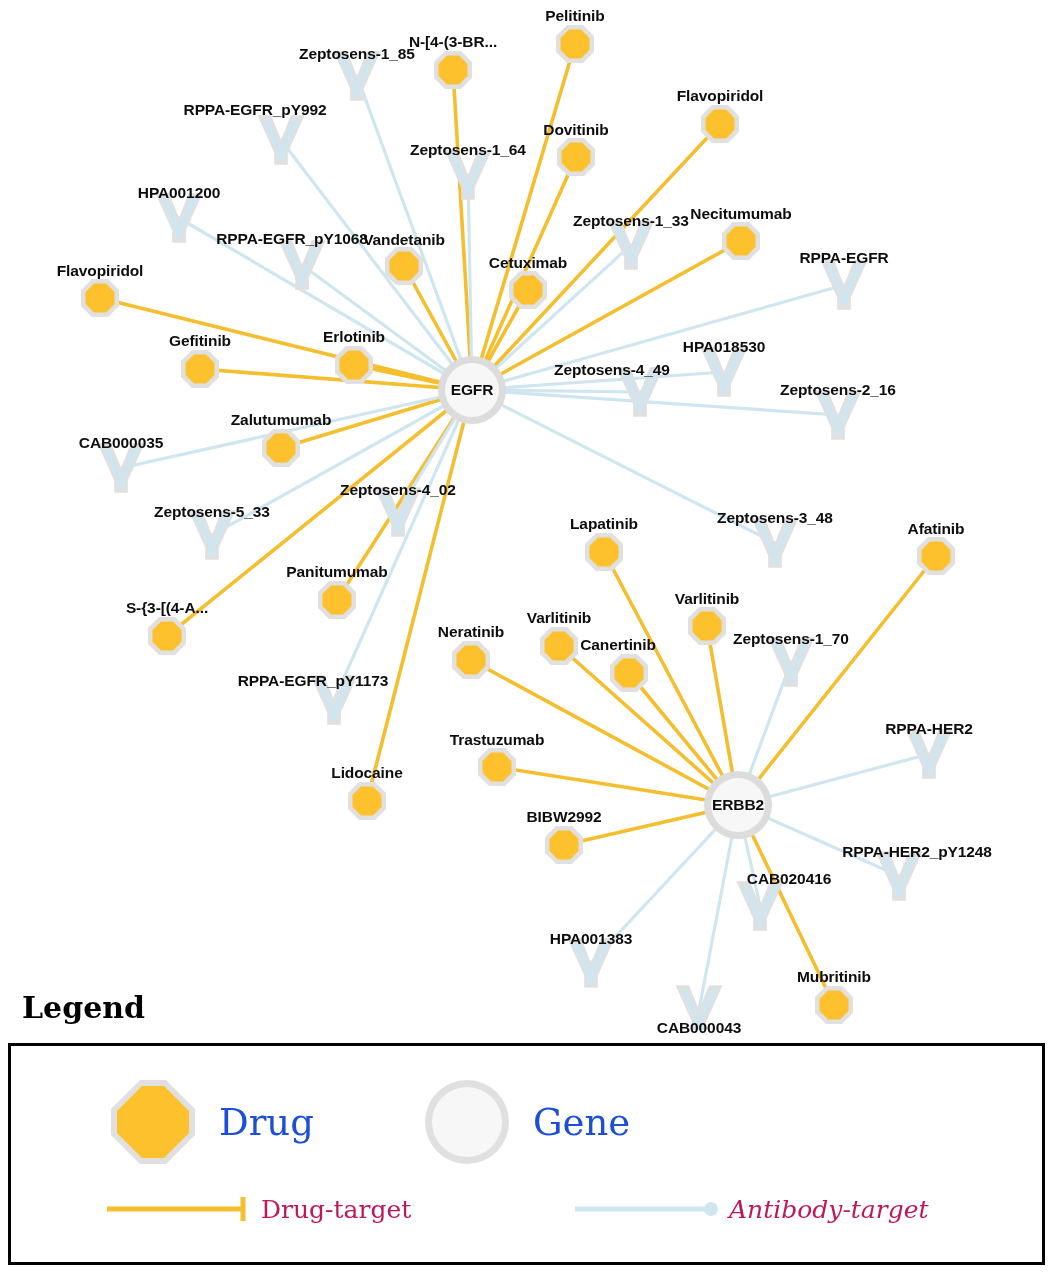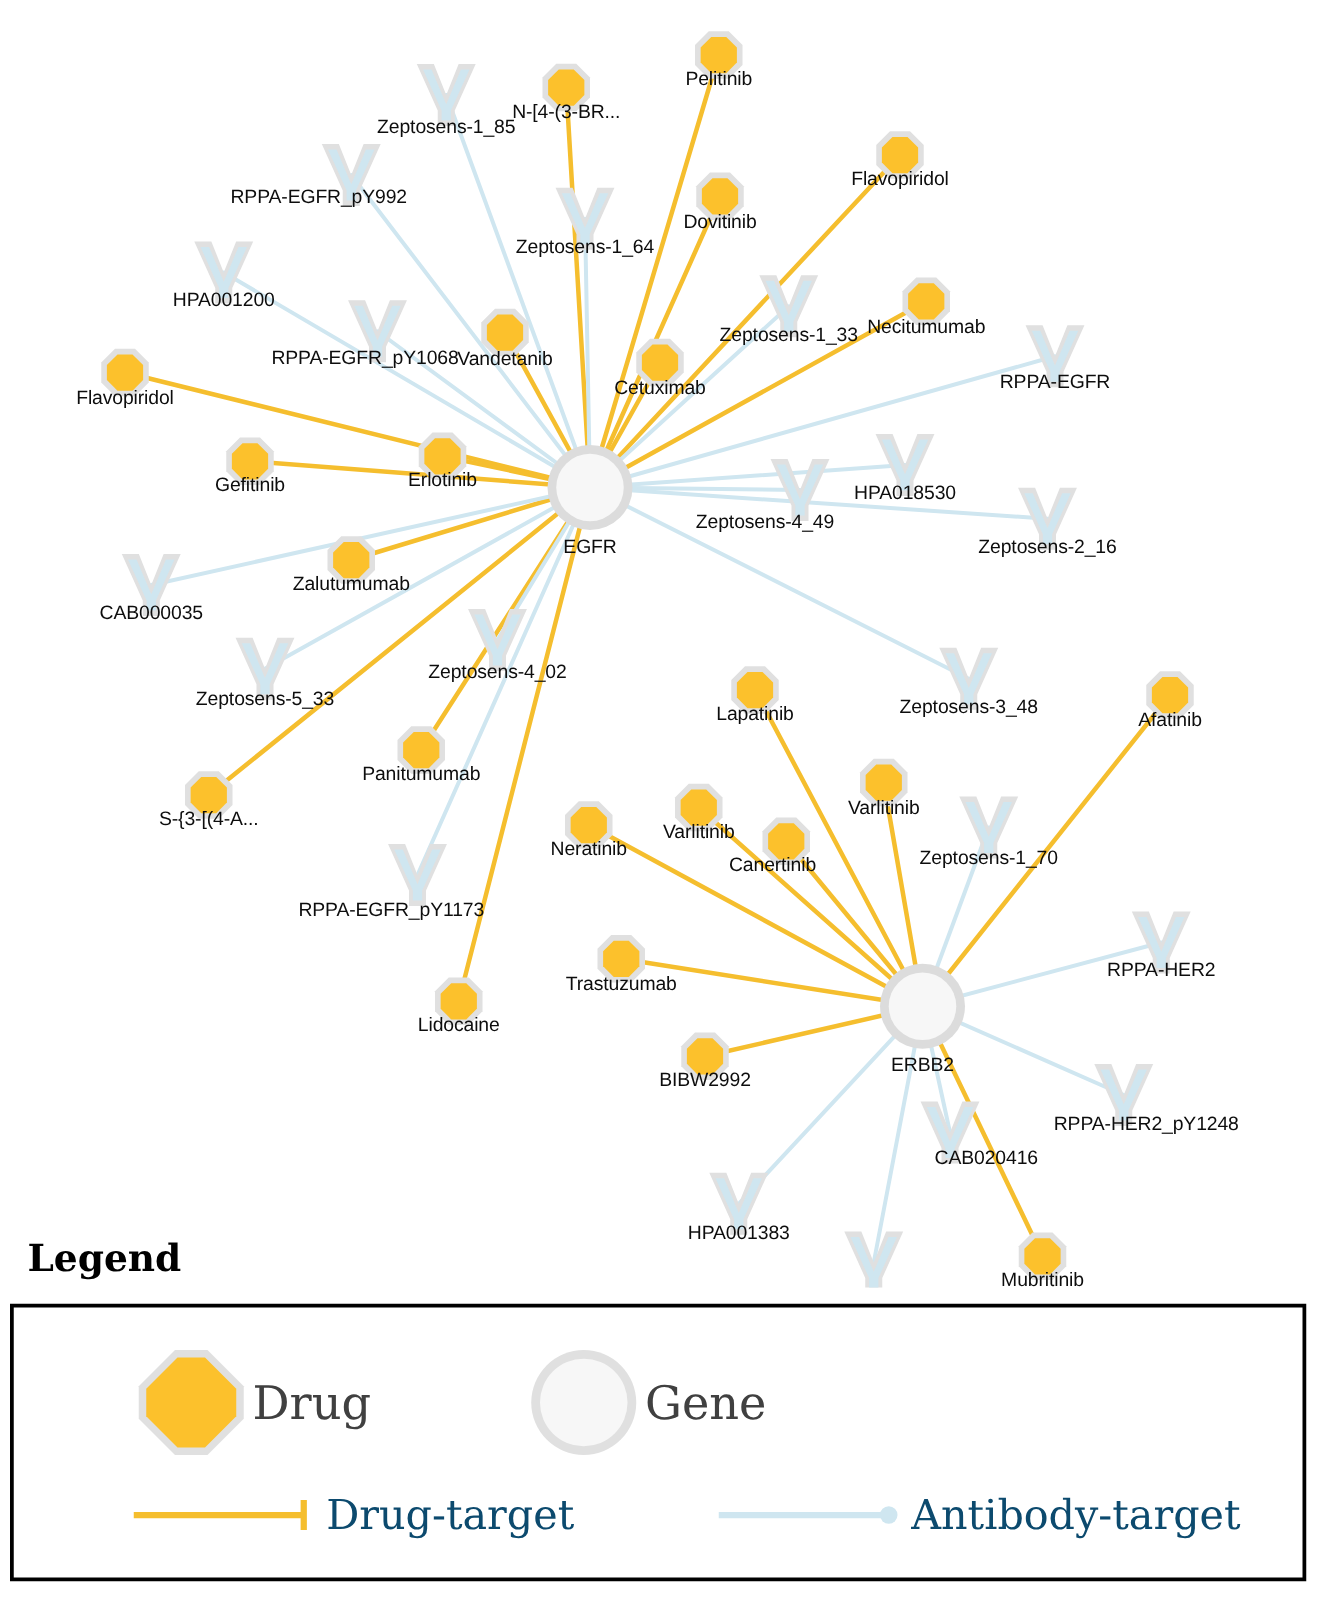--- a/index.html
+++ b/index.html
@@ -23,27 +23,26 @@
   }
   #graph-svg {
     position: absolute;
     left: 0;
     top: 0;
     width: 1059px;
     height: 1030px;
   }
   .node-label {
     position: absolute;
-    font-weight: normal;
+    font-weight: bold;
     font-size: 15.5px;
     color: #0d0d0d;
     white-space: nowrap;
     transform: translate(-50%, -50%);
     letter-spacing: -0.1px;
-    margin-top: 48px;
   }
   .legend-title {
     position: absolute;
     left: 22px;
     top: 990px;
     font-family: "DejaVu Serif", serif;
     font-size: 30px;
     font-weight: bold;
     color: #000000;
   }
@@ -65,34 +64,34 @@
     height: 110px;
   }
   .legend-item {
     position: absolute;
     display: flex;
     align-items: center;
   }
   .legend-text {
     font-family: "DejaVu Serif", serif;
     font-size: 37px;
-    color: #404040;
-    margin-left: 3px;
+    color: #1d4ed8;
+    margin-left: 20px;
   }
   .legend-row2 {
     position: absolute;
     top: 140px;
     left: 0;
     width: 100%;
     height: 70px;
   }
   .legend-text-sm {
     font-family: "DejaVu Serif", serif;
-    font-size: 33px;
-    color: #0c4a6e;
+    font-size: 25px;
+    color: #be185d;
     margin-left: 8px;
   }
 </style>
 </head>
 <body>
 
 <div id="graph-area">
   <svg id="graph-svg" viewBox="0 0 1059 1030">
     <defs>
       <g id="octagon-shape">
@@ -402,21 +401,21 @@
     </div>
   </div>
   <div class="legend-row2">
     <div class="legend-item" style="left:92px; top:6px;">
       <svg width="150" height="34" viewBox="0 0 150 34">
         <line x1="4" y1="17" x2="140" y2="17" stroke="#F5BE2E" stroke-width="5"></line>
         <line x1="140" y1="5" x2="140" y2="29" stroke="#F5BE2E" stroke-width="5"></line>
       </svg>
       <span class="legend-text-sm">Drug-target</span>
     </div>
-    <div class="legend-item" style="left:560px; top:6px;">
+    <div class="legend-item" style="left:560px; top:6px;font-style:italic;">
       <svg width="150" height="34" viewBox="0 0 150 34">
         <line x1="4" y1="17" x2="136" y2="17" stroke="#CFE6F0" stroke-width="5"></line>
         <circle cx="140" cy="17" r="7" fill="#CFE6F0"></circle>
       </svg>
       <span class="legend-text-sm">Antibody-target</span>
     </div>
   </div>
 </div>
 
 </body></html>

